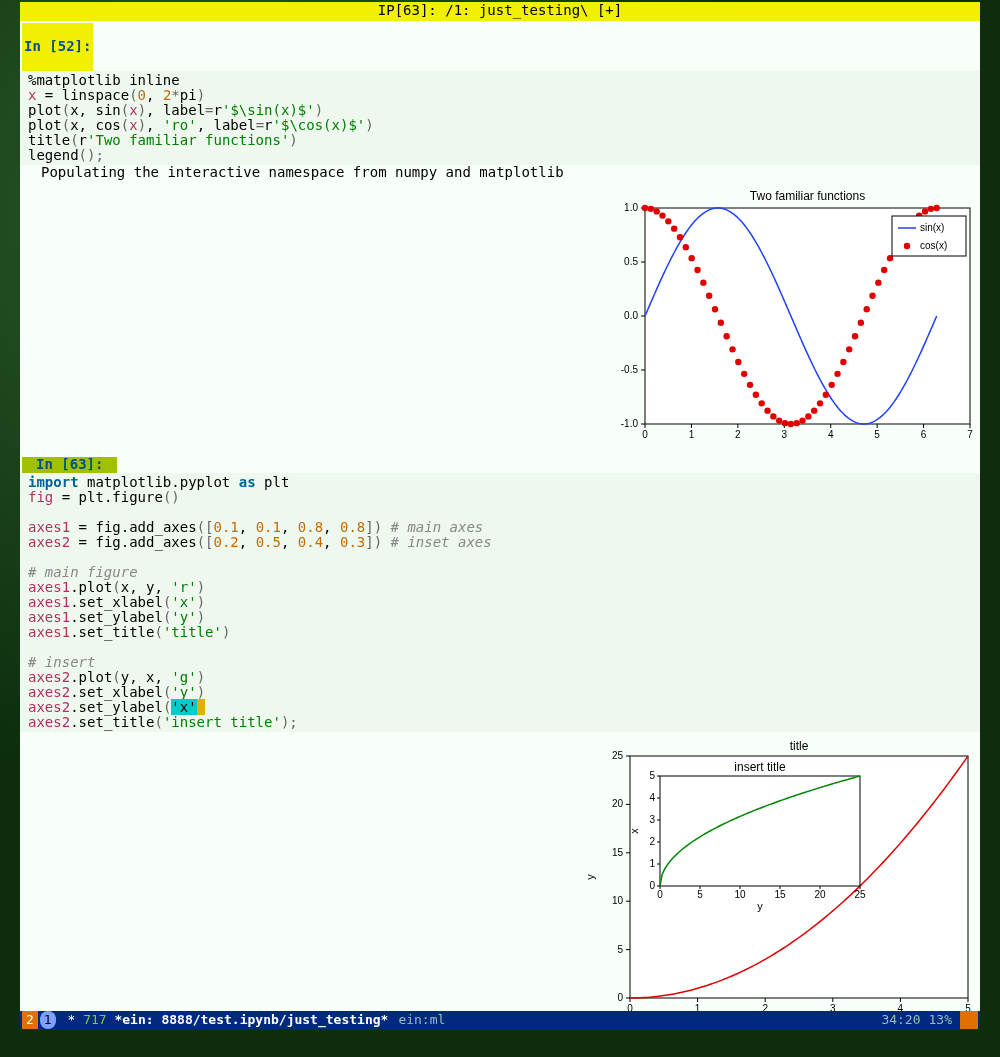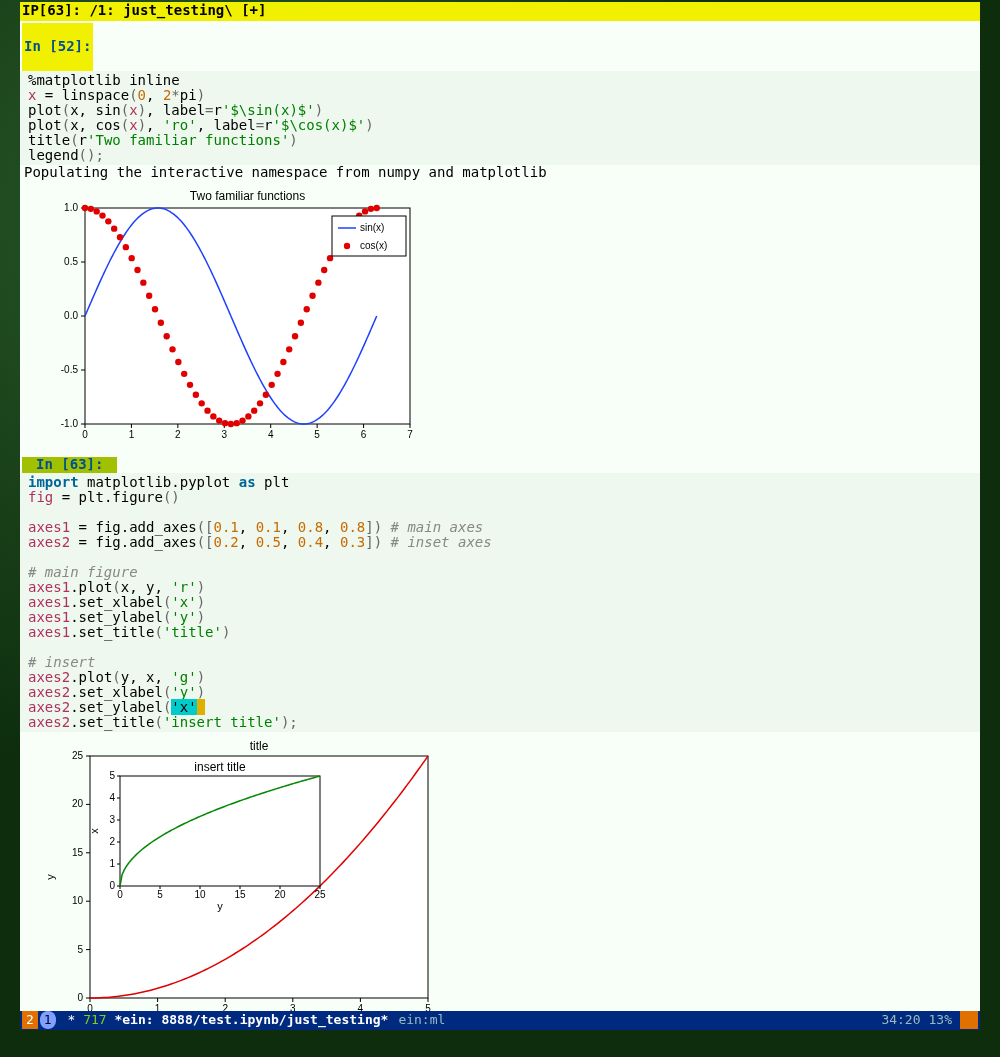--- a/index.html
+++ b/index.html
@@ -27,24 +27,25 @@
     top: 2px;
     width: 960px;
     height: 1028px;
     background: #ecf6ec;
     display: flex;
     flex-direction: column;
   }
   .titlebar {
     background: #f0f000;
     color: #000;
-    font-weight: bold;
+    font-weight: normal;
     padding: 0 2px;
     height: 20px;
     line-height: 16px;
+    text-align: center;
   }
   .content {
     flex: 1 1 auto;
     overflow: hidden;
     background: #f8fff8;
   }
   .prompt {
     display: inline-block;
     background: #f0f000;
     color: #005090;
@@ -64,26 +65,27 @@
     background: #eef8ee;
     padding: 2px 8px;
     white-space: pre;
     font-family: "DejaVu Sans Mono", "Menlo", monospace;
     font-size: 14px;
     line-height: 15px;
     color: #000;
   }
   .output-text {
     white-space: pre;
-    padding: 0 4px;
+    padding: 0 21px;
     font-size: 14px;
     line-height: 15px;
   }
   .chart-wrap {
     margin: 6px 0 6px 20px;
+    text-align: right;
   }
   .statusbar {
     height: 20px;
     background: #002a80;
     color: #fff;
     display: flex;
     align-items: center;
     font-size: 13px;
     padding: 0 2px;
   }

